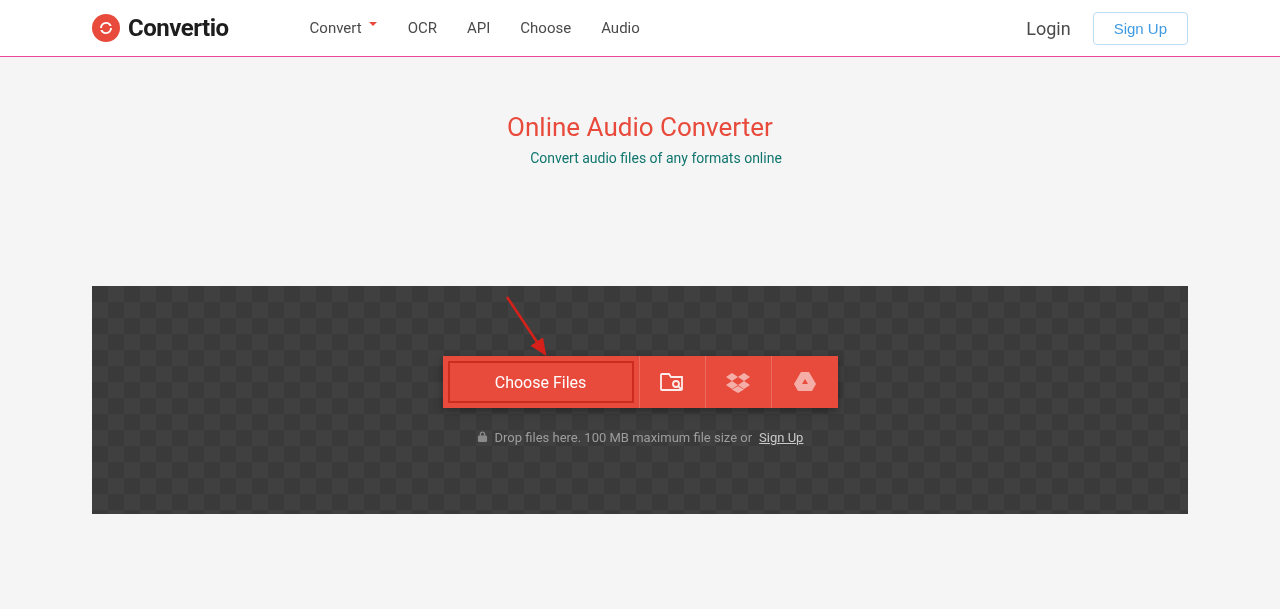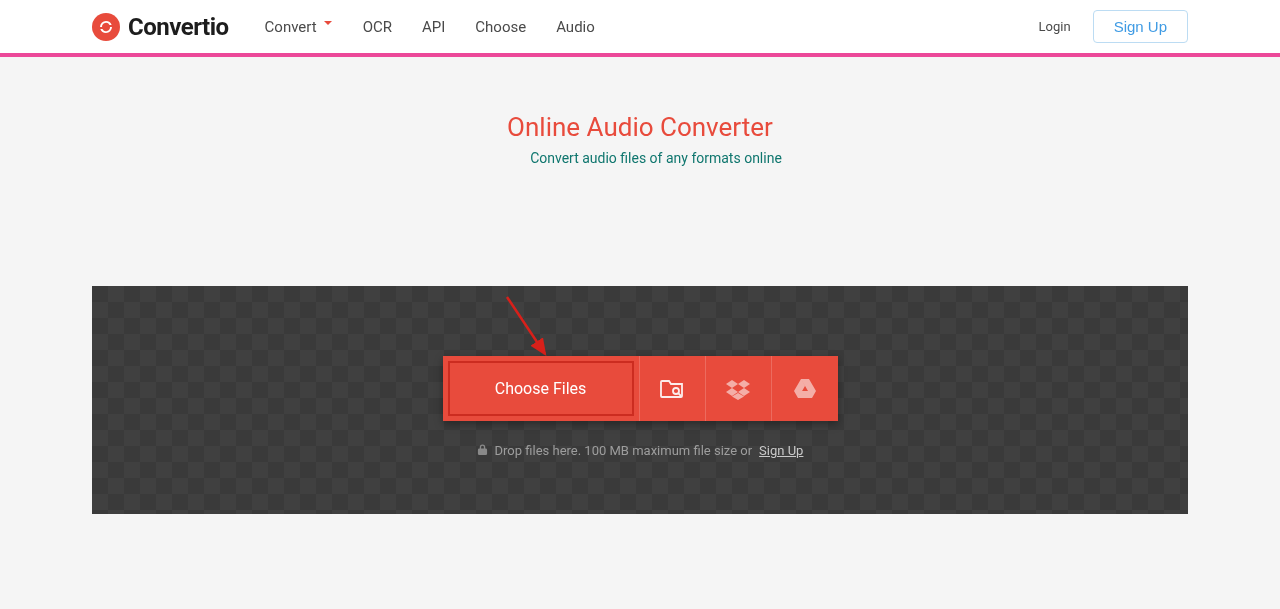--- a/index.html
+++ b/index.html
@@ -2,27 +2,28 @@
 <html><head>
 <meta charset="utf-8">
 <style>
   * { box-sizing: border-box; margin: 0; padding: 0; }
   html, body { width: 1280px; height: 609px; font-family: -apple-system, "Segoe UI", Roboto, "Helvetica Neue", Arial, sans-serif; background: #f5f5f5; color: #333; }
   a { text-decoration: none; color: inherit; }
 
   
   header.topbar {
     background: #fff;
-    border-bottom: 4px solid #ec4899;
+    border-bottom: 1px solid #ec4899;
     height: 57px;
     display: flex;
     align-items: center;
     padding: 16px 92px;
     position: relative;
     z-index: 5;
+    gap: 45px;
   }
   .brand {
     display: flex;
     align-items: center;
     gap: 8px;
     margin-right: 36px;
   }
   .brand-mark {
     width: 28px; height: 28px;
     border-radius: 50%;
@@ -38,21 +39,21 @@
     color: #4a4a4a;
     display: flex; align-items: flex-start; gap: 6px;
     cursor: pointer;
   }
   nav.mainnav .navitem.has-caret svg { width: 10px; height: 10px; fill: #e84b3c; }
 
   .auth {
     margin-left: auto;
     display: flex; align-items: center; gap: 22px;
   }
-  .auth .login { font-size: 13px; color: #4a4a4a; cursor: pointer; }
+  .auth .login { font-size: 18px; color: #4a4a4a; cursor: pointer; }
   .auth .signup {
     font-size: 15px;
     color: #3f9be4;
     border: 1px solid #bcdcf3;
     border-radius: 4px;
     padding: 7px 20px;
     background: #fff;
     cursor: pointer;
   }
 
@@ -91,21 +92,21 @@
     background-position: 0 0, 16px 16px;
     display: flex;
     flex-direction: column;
     align-items: center;
     padding-top: 70px;
   }
 
   .upload-strip {
     display: flex;
     background: #e84b3c;
-    height: 65px;
+    height: 52px;
     box-shadow: 0 3px 8px rgba(0,0,0,0.35);
     position: relative;
   }
   .upload-strip .tile {
     width: 66px;
     display: flex; align-items: center; justify-content: center;
     border-right: 1px solid rgba(255,255,255,0.18);
     cursor: pointer;
   }
   .upload-strip .tile:last-child { border-right: none; }

